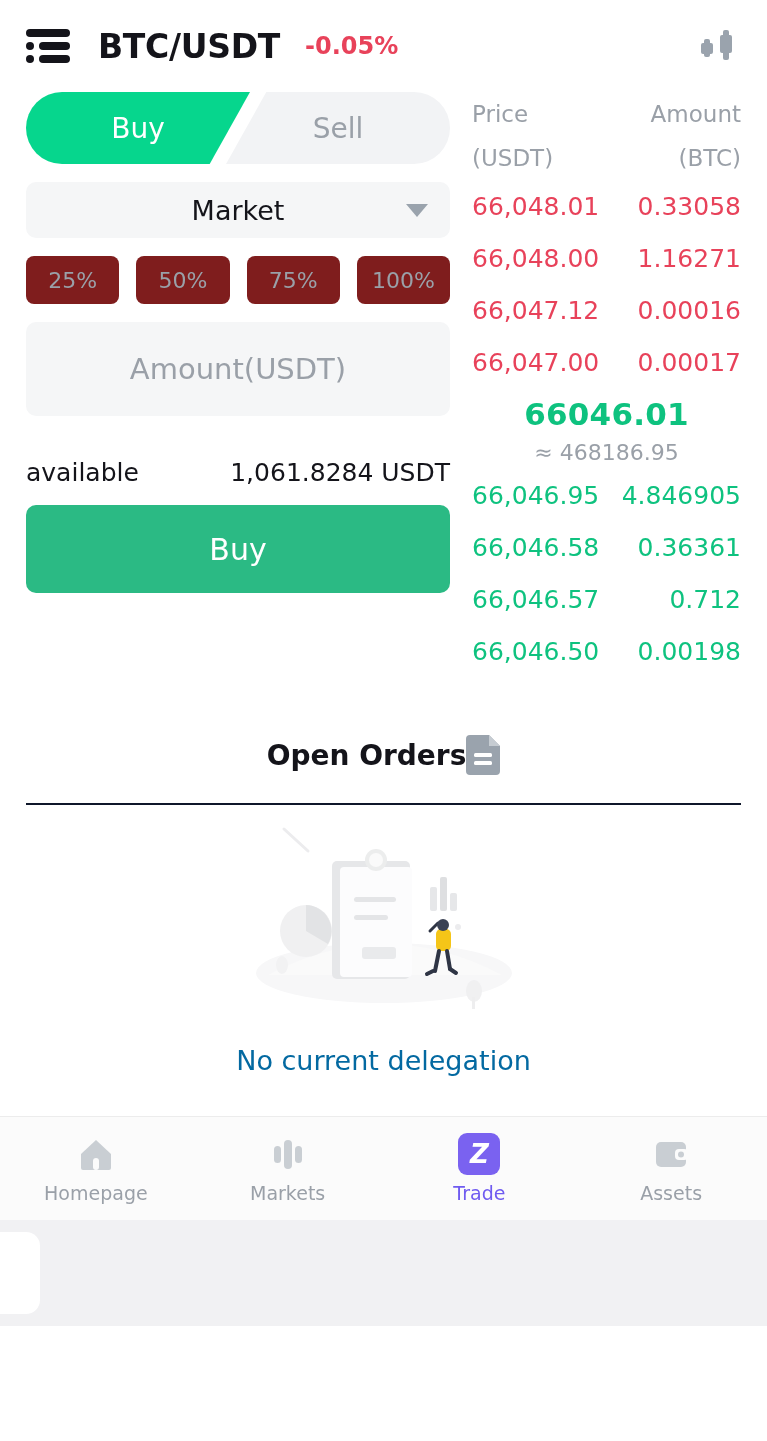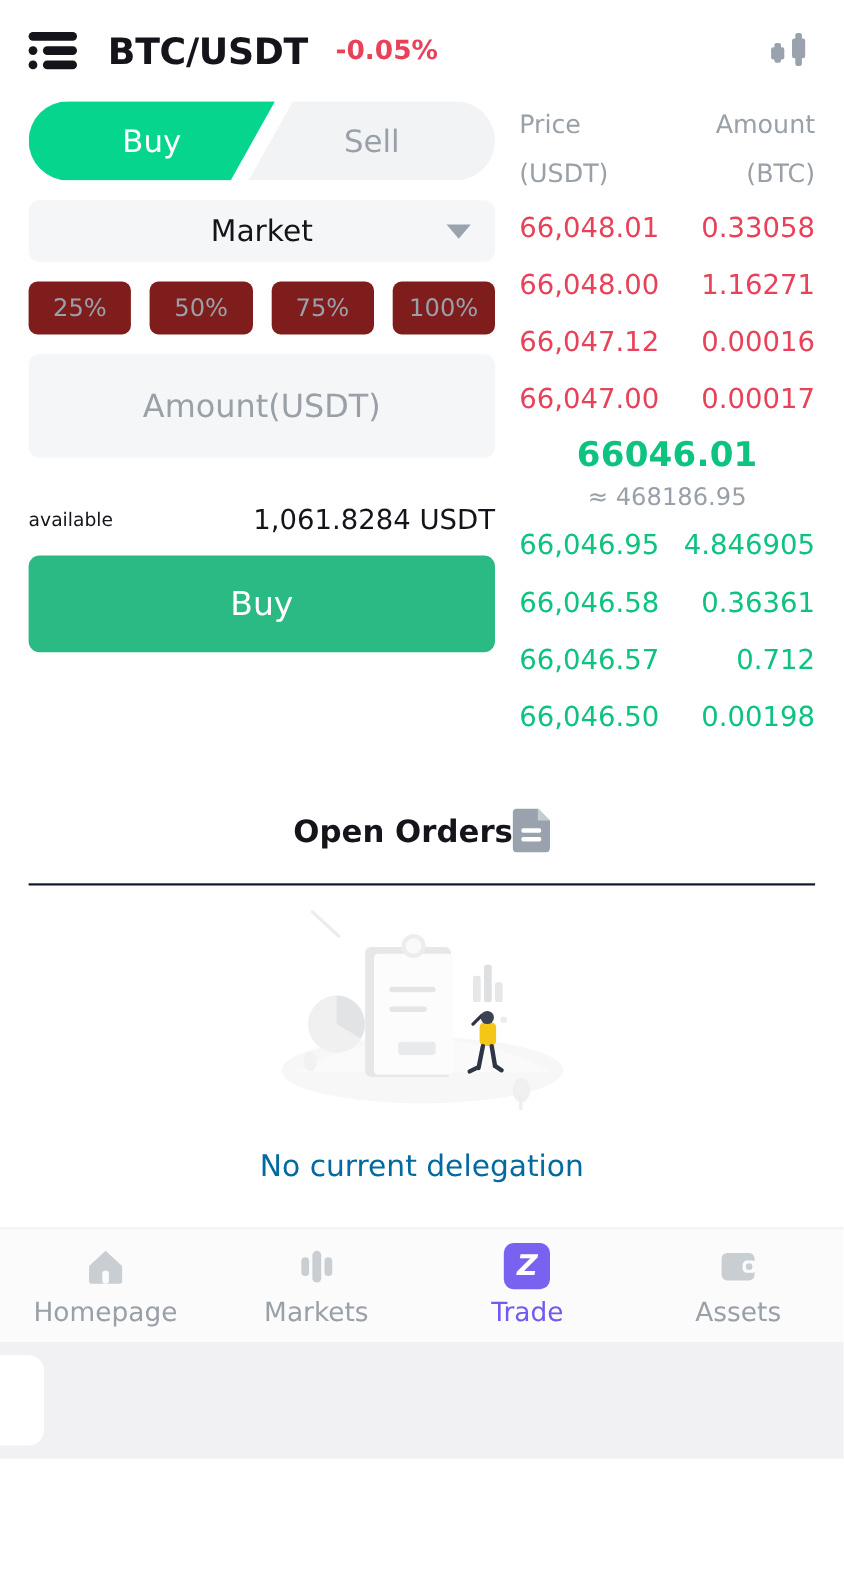--- a/index.html
+++ b/index.html
@@ -40,21 +40,21 @@
   .field { background: #f5f6f7; border-radius: 10px; margin-top: 18px; display: flex; align-items: center; justify-content: center; position: relative; }
   .field-market { height: 56px; font-size: 27px; color: #14141a; font-weight: 500; }
   .caret { position: absolute; right: 22px; width: 0; height: 0; border-left: 11px solid transparent; border-right: 11px solid transparent; border-top: 13px solid #9aa3ad; }
   .field-desc { height: 84px; font-size: 27px; color: #14141a; font-weight: 500; line-height: 36px; text-align: center; padding: 0 20px; }
   .field-amount { height: 94px; font-size: 29px; color: #9aa0a8; }
 
   .pct-row { display: flex; gap: 17px; margin-top: 18px; }
   .pct-btn { flex: 1; height: 48px; background: #7f1d1d; border-radius: 8px; display: flex; align-items: center; justify-content: center; font-size: 22px; color: #9aa0a8; cursor: pointer; }
 
   .avail-row { display: flex; align-items: center; justify-content: space-between; margin-top: 42px; }
-  .avail-label { font-size: 17px; color: #14141a; }
+  .avail-label { font-size: 25px; color: #14141a; }
   .avail-value { font-size: 25px; color: #14141a; font-weight: 500; }
 
   .buy-btn { margin-top: 18px; height: 88px; background: #2bba84; border-radius: 10px; display: flex; align-items: center; justify-content: center; color: #fff; font-size: 30px; cursor: pointer; border: none; width: 100%; font-family: inherit; }
 
   
   .ob-head { display: flex; justify-content: space-between; }
   .ob-head-col { font-size: 23px; color: #9aa0a8; line-height: 44px; }
   .ob-head-col.right { text-align: right; }
   .ob-row { display: flex; justify-content: space-between; height: 52px; align-items: center; font-size: 25px; font-weight: 500; }
   .ob-row.ask { color: #e8425a; }
@@ -70,21 +70,21 @@
   .doc-icon { width: 34px; height: 40px; }
 
   .empty-state { flex: 1; display: flex; flex-direction: column; align-items: center; justify-content: center; padding-bottom: 40px; }
   .empty-img { width: 300px; height: 210px; }
   .empty-text { font-size: 27px; color: #0369a1; margin-top: 30px; }
 
   
   .bottom-nav { height: 104px; background: #fbfbfb; border-top: 1px solid #ececec; display: flex; align-items: center; flex-shrink: 0; }
   .nav-item { flex: 1; display: flex; flex-direction: column; align-items: center; gap: 7px; cursor: pointer; }
   .nav-icon { width: 42px; height: 42px; display: flex; align-items: center; justify-content: center; }
-  .nav-label { font-size: 24px; color: #9aa0a8; }
+  .nav-label { font-size: 19px; color: #9aa0a8; }
   .nav-item.active .nav-label { color: #6f5bf0; }
   .trade-badge { width: 42px; height: 42px; background: #7a62f0; border-radius: 9px; display: flex; align-items: center; justify-content: center; color: #fff; font-size: 26px; font-weight: 700; font-style: italic; }
 
   
   .browser-bar { height: 106px; background: #f1f1f3; display: flex; align-items: center; padding: 0 20px; flex-shrink: 0; position: relative; }
   .browser-edge { position: absolute; left: -30px; top: 12px; width: 70px; height: 82px; background: #fff; border-radius: 14px; }
   .url-pill { flex: 1; height: 82px; background: #fff; border-radius: 14px; display: flex; align-items: center; padding: 0 26px; position: relative; z-index: 2; }
   .aa-btn { font-size: 27px; color: #14141a; letter-spacing: -1px; cursor: pointer; }
   .aa-btn .small { font-size: 20px; }
   .url-center { flex: 1; display: flex; align-items: center; justify-content: center; gap: 12px; }

